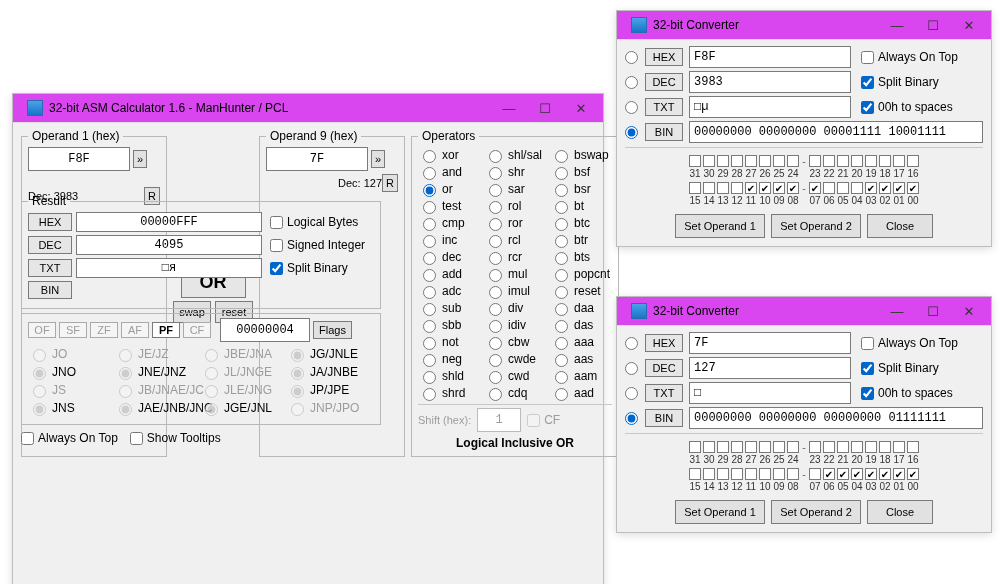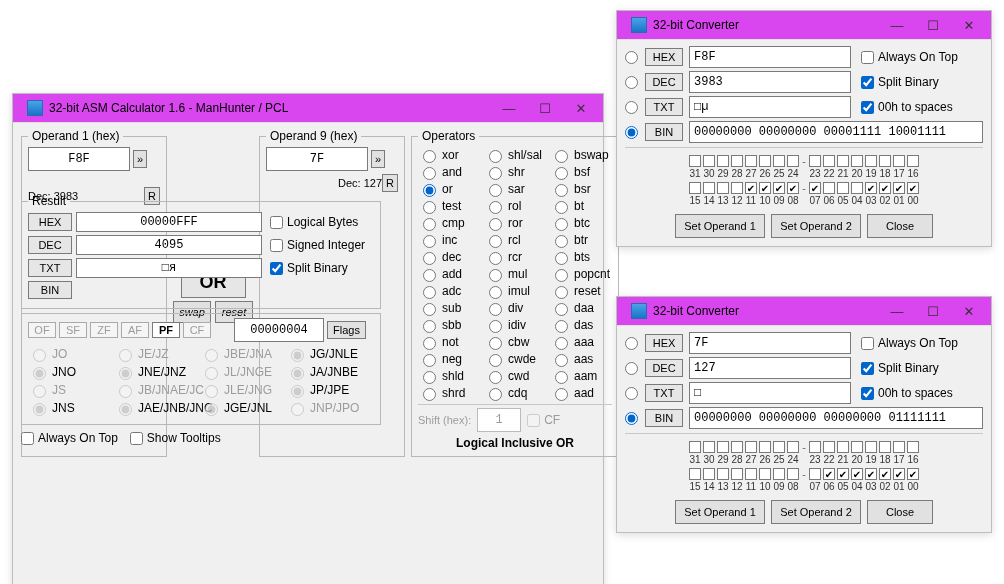--- a/index.html
+++ b/index.html
@@ -64,21 +64,21 @@
     font-size: 12px;
   }
   .btn {
     background: #e1e1e1;
     border: 1px solid #7a7a7a;
     padding: 2px 5px;
     font-size: 11px;
     cursor: default;
   }
   .btn.small { padding: 0 3px; height: 18px; line-height: 14px; }
-  .btn.pill { height: 22px; min-width: 38px; font-style: italic; }
+  .btn.pill { height: 22px; min-width: 38px; }
   .btn.wide { height: 24px; min-width: 90px; }
   .opbtn {
     height: 30px;
     font-size: 18px;
     font-weight: bold;
     padding: 0 18px;
     background: #e6e6e6;
     border: 1px solid #7a7a7a;
   }
   .resval {
@@ -443,21 +443,21 @@
       </fieldset>
 
       <fieldset>
         <div class="row" style="gap:3px; margin-bottom:4px;" id="flagrow">
         <span class="flagbox">OF</span>
             <span class="flagbox">SF</span>
             <span class="flagbox">ZF</span>
             <span class="flagbox">AF</span>
             <span class="flagbox on">PF</span>
             <span class="flagbox">CF</span>
-            <input class="hexfield" value="00000004" style="width: 80px; text-align: center; margin-left: 20px;">
+            <input class="hexfield" value="00000004" style="width: 80px; text-align: center; margin-left: 6px;">
             <button class="btn">Flags</button>
           </div>
         <div class="jgrid" id="jgrid" style="display:flex;flex-wrap:wrap;">
             <label class="jmp-cell dim"><input type="radio" disabled="" style="">JO</label>
             <label class="jmp-cell dim"><input type="radio" disabled="" style="">JE/JZ</label>
             <label class="jmp-cell dim"><input type="radio" disabled="" style="">JBE/JNA</label>
             <label class="jmp-cell"><input type="radio" checked="" disabled="" style="">JG/JNLE</label>
             <label class="jmp-cell"><input type="radio" checked="" disabled="" style="">JNO</label>
             <label class="jmp-cell"><input type="radio" checked="" disabled="" style="">JNE/JNZ</label>
             <label class="jmp-cell dim"><input type="radio" disabled="" style="">JL/JNGE</label>

